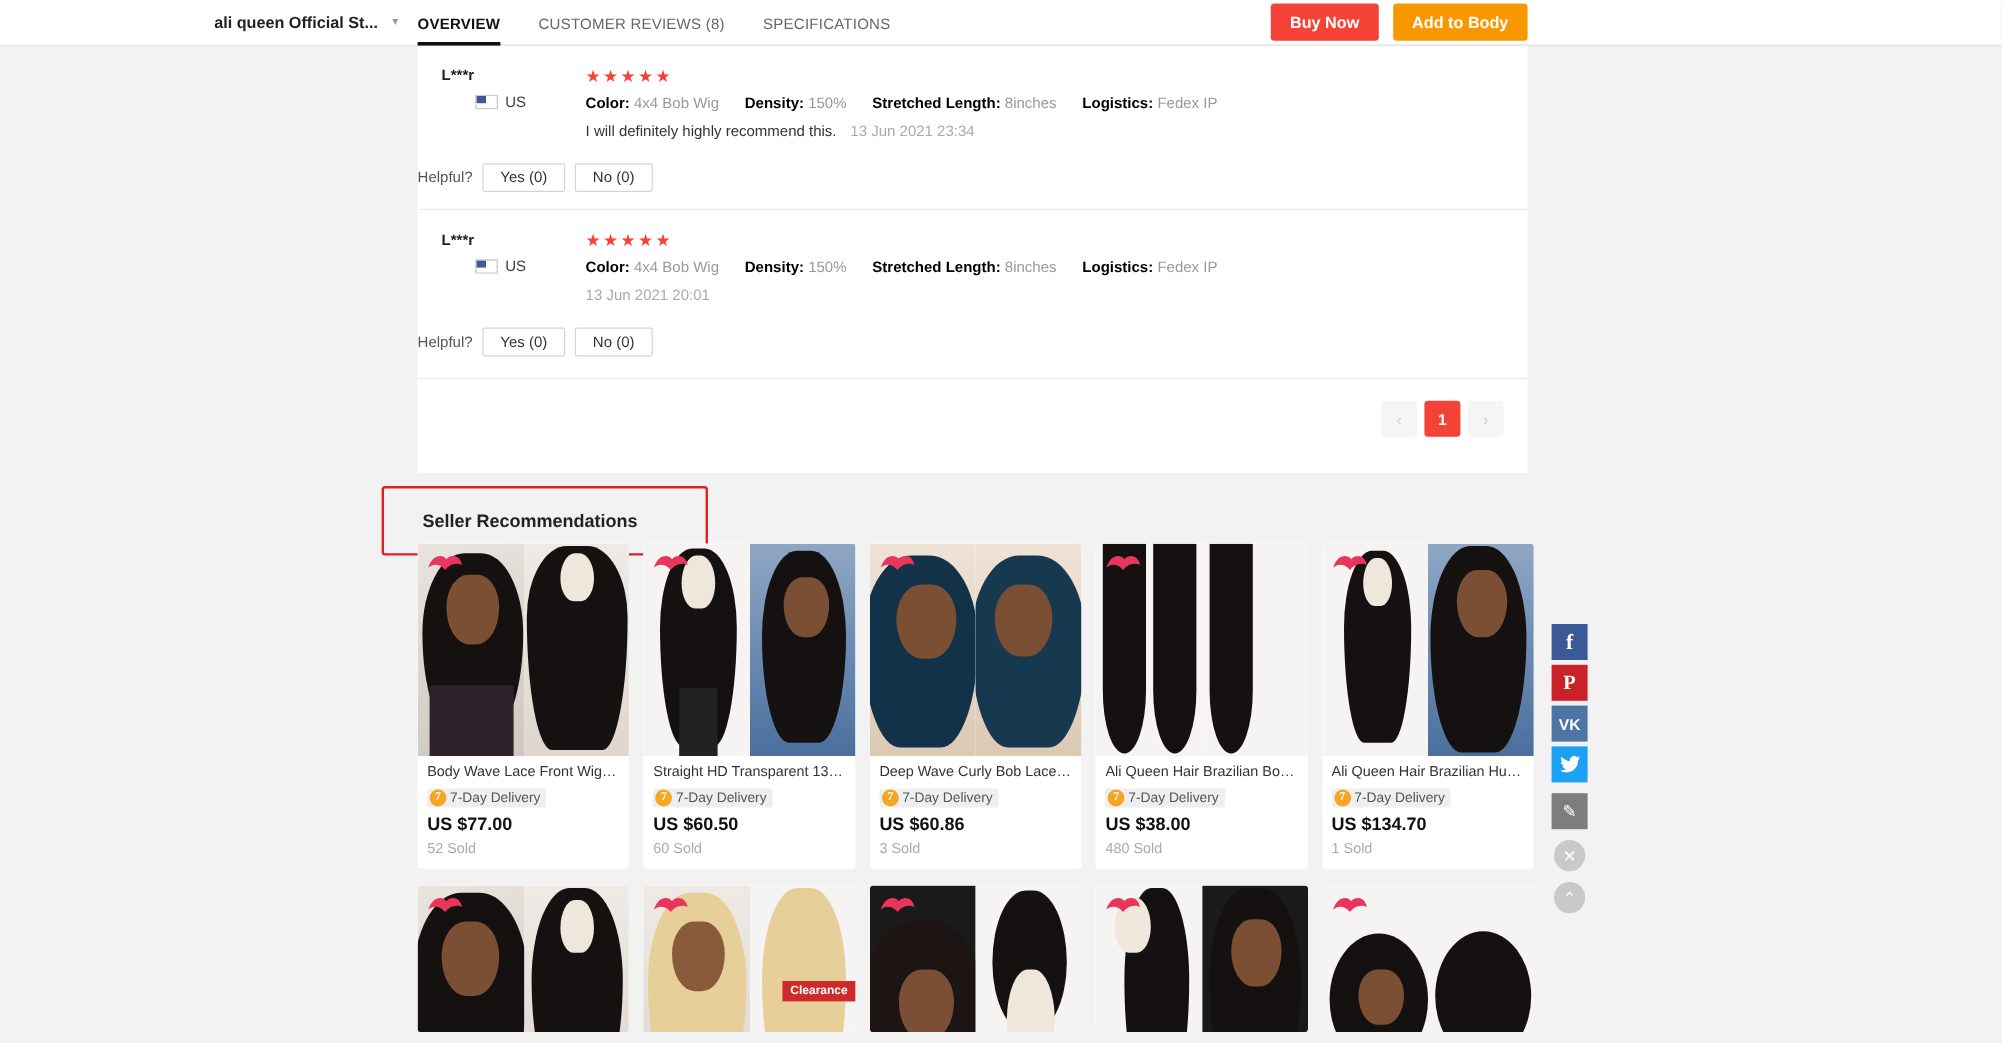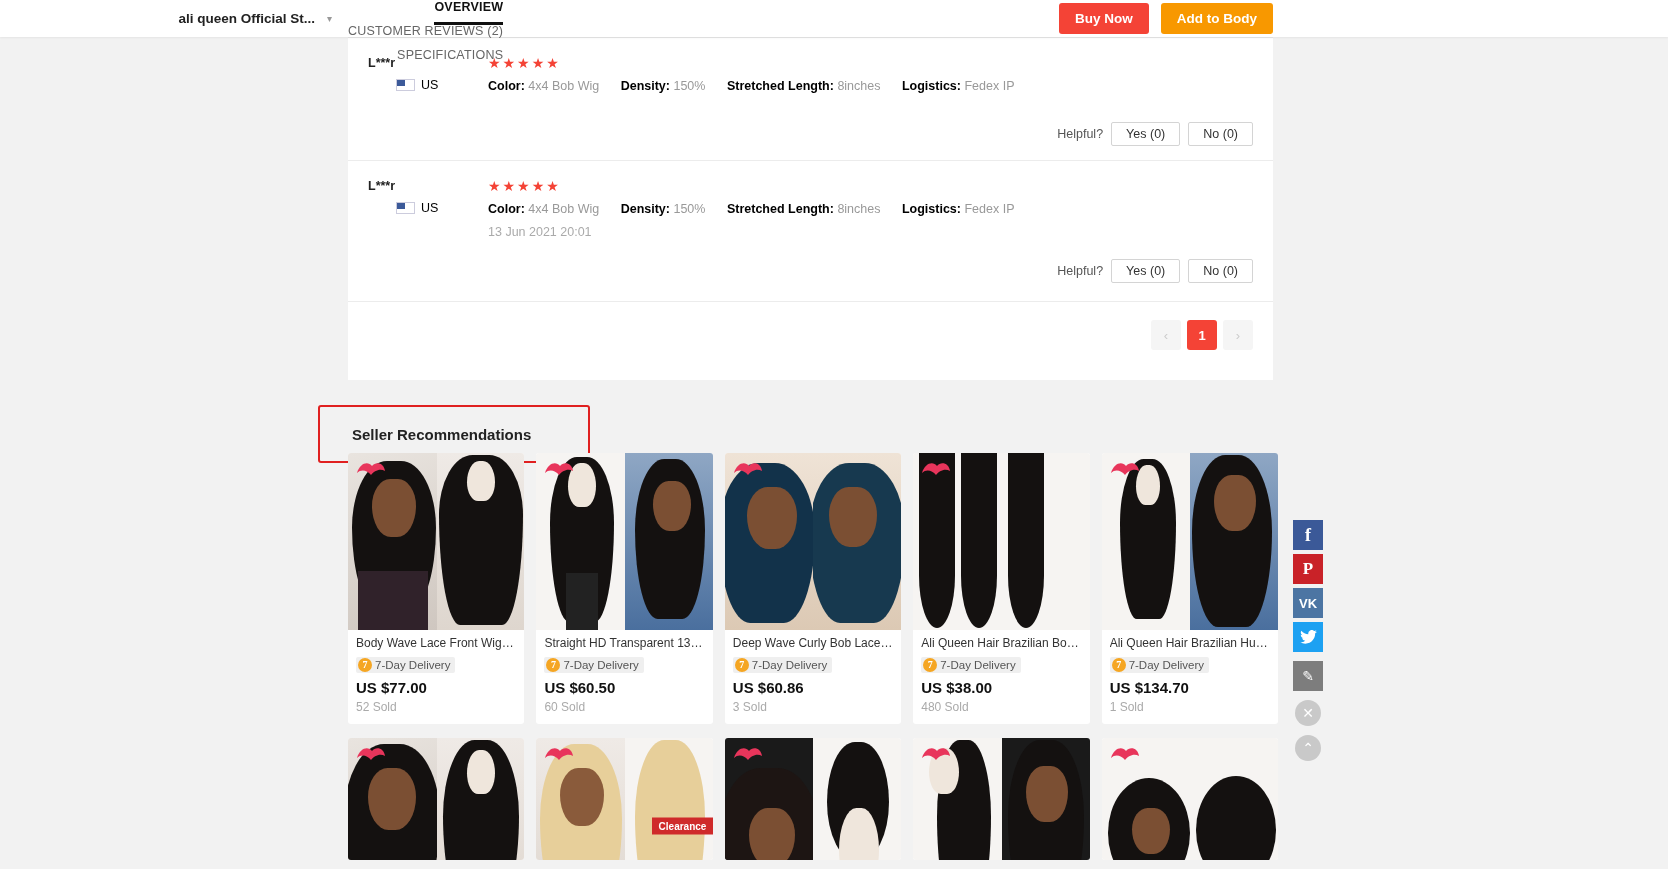--- a/index.html
+++ b/index.html
@@ -25,21 +25,21 @@
     justify-content:flex-end; padding-right:16px;
     background:#fff;
   }
   .store-name{
     font-size:13.5px; font-weight:700; color:#222;
     white-space:nowrap;
   }
   .store-caret{
     margin-left:12px; color:#999; font-size:10px; line-height:1;
   }
-  .tabs{ display:flex; align-items:flex-end; height:37px;flex-direction:column; }
+  .tabs{ display:flex; align-items:flex-end; height:37px; }
   .tab{
     font-size:12.5px; color:#666; letter-spacing:.2px;
     padding:0 0 10px 0; margin-right:32px; position:relative;
     white-space:nowrap; cursor:pointer; align-self:flex-end;
   }
   .tab.active{ color:#111; font-weight:700; }
   .tab.active:after{
     content:""; position:absolute; left:0; right:0; bottom:-1px;
     height:3px; background:#111;
   }
@@ -63,21 +63,21 @@
     position:absolute; left:348px; top:0; width:925px; background:#fff;
     padding:0 0 30px 0;
   }
   .review{
     border-top:1px solid #ececec; padding:18px 20px 6px 20px;
     display:flex; position:relative;
   }
   .review:first-child{ border-top:1px solid #e8e8e8; }
   .rv-user{ width:120px; flex:0 0 120px; }
   .rv-name{ font-size:12.5px; color:#222; font-weight:700; margin-bottom:8px;}
-  .rv-country{ display:flex; align-items:center; gap:6px; font-size:12.5px; color:#000000;padding-left:28px;}
+  .rv-country{ display:flex; align-items:center; gap:6px; font-size:12.5px; color:#404040;padding-left:28px;}
   .flag{
     width:19px; height:12px; border:1px solid #ccd;
     background:
       linear-gradient(#fff 0 100%) ,
       repeating-linear-gradient(#d43b3b 0 2px, #fff 2px 4px);
     background-blend-mode:normal;
     position:relative; overflow:hidden; flex:0 0 19px;
   }
   .flag:before{
     content:""; position:absolute; left:0; top:0; width:8px; height:6px;
@@ -85,21 +85,21 @@
   }
   .rv-body{ flex:1; }
   .stars{ color:#f44336; font-size:14px; letter-spacing:2px; line-height:1; margin-bottom:9px;}
   .rv-attrs{ font-size:12.5px; color:#999; margin-bottom:9px; }
   .rv-attrs .k{ color:#000000; font-weight:700; }
   .rv-attrs .grp{ margin-right:18px; white-space:nowrap;}
   .rv-text{ font-size:12.5px; color:#333; }
   .rv-text .date{ color:#aaa; margin-left:8px; }
   .rv-date-only{ font-size:12.5px; color:#aaa; }
   .helpful-row{
-    display:flex; align-items:center; justify-content:flex-end;
+    display:flex; align-items:center; 
     gap:8px; padding:14px 20px 14px 0; font-size:12.5px; color:#555;
   }
   .hbtn{
     border:1px solid #d4d4d4; background:#fff; color:#333;
     font-size:12.5px; padding:4px 14px; border-radius:2px; cursor:pointer;
     font-family:"Liberation Sans", sans-serif; min-width:56px;
   }
   .pager{
     display:flex; justify-content:flex-end; align-items:center; gap:6px;
     border-top:1px solid #ececec; padding:18px 20px 0 0; margin-top:4px;
@@ -222,21 +222,21 @@
   <div class="store-wrap">
     <span class="store-name">ali queen Official St...</span>
     <span class="store-caret">▾</span>
   </div>
 
   <div class="tabs">
     <div class="tab active">
       <span>OVERVIEW</span>
     </div>
     <div class="tab">
-      <span>CUSTOMER REVIEWS (2)</span>
+      <span>CUSTOMER REVIEWS (8)</span>
     </div>
     <div class="tab">
       <span>SPECIFICATIONS</span>
     </div>
   </div>
 
   <div class="top-actions">
     <button class="btn-buy">Buy Now</button>
     <button class="btn-cart">Add to Body</button>
   </div>
@@ -266,20 +266,24 @@
             <span>150%</span>
           </span>
           <span class="grp">
             <span class="k">Stretched Length:</span>
             <span>8inches</span>
           </span>
           <span class="grp">
             <span class="k">Logistics:</span>
             <span>Fedex IP</span>
           </span>
+        </div>
+        <div class="rv-text">
+          <span>I will definitely highly recommend this.</span>
+          <span class="date">13 Jun 2021 23:34</span>
         </div>
       </div>
     </div>
     <div class="helpful-row">
       <span>Helpful?</span>
       <button class="hbtn">Yes (0)</button>
       <button class="hbtn">No (0)</button>
     </div>
 
     <div class="review">

